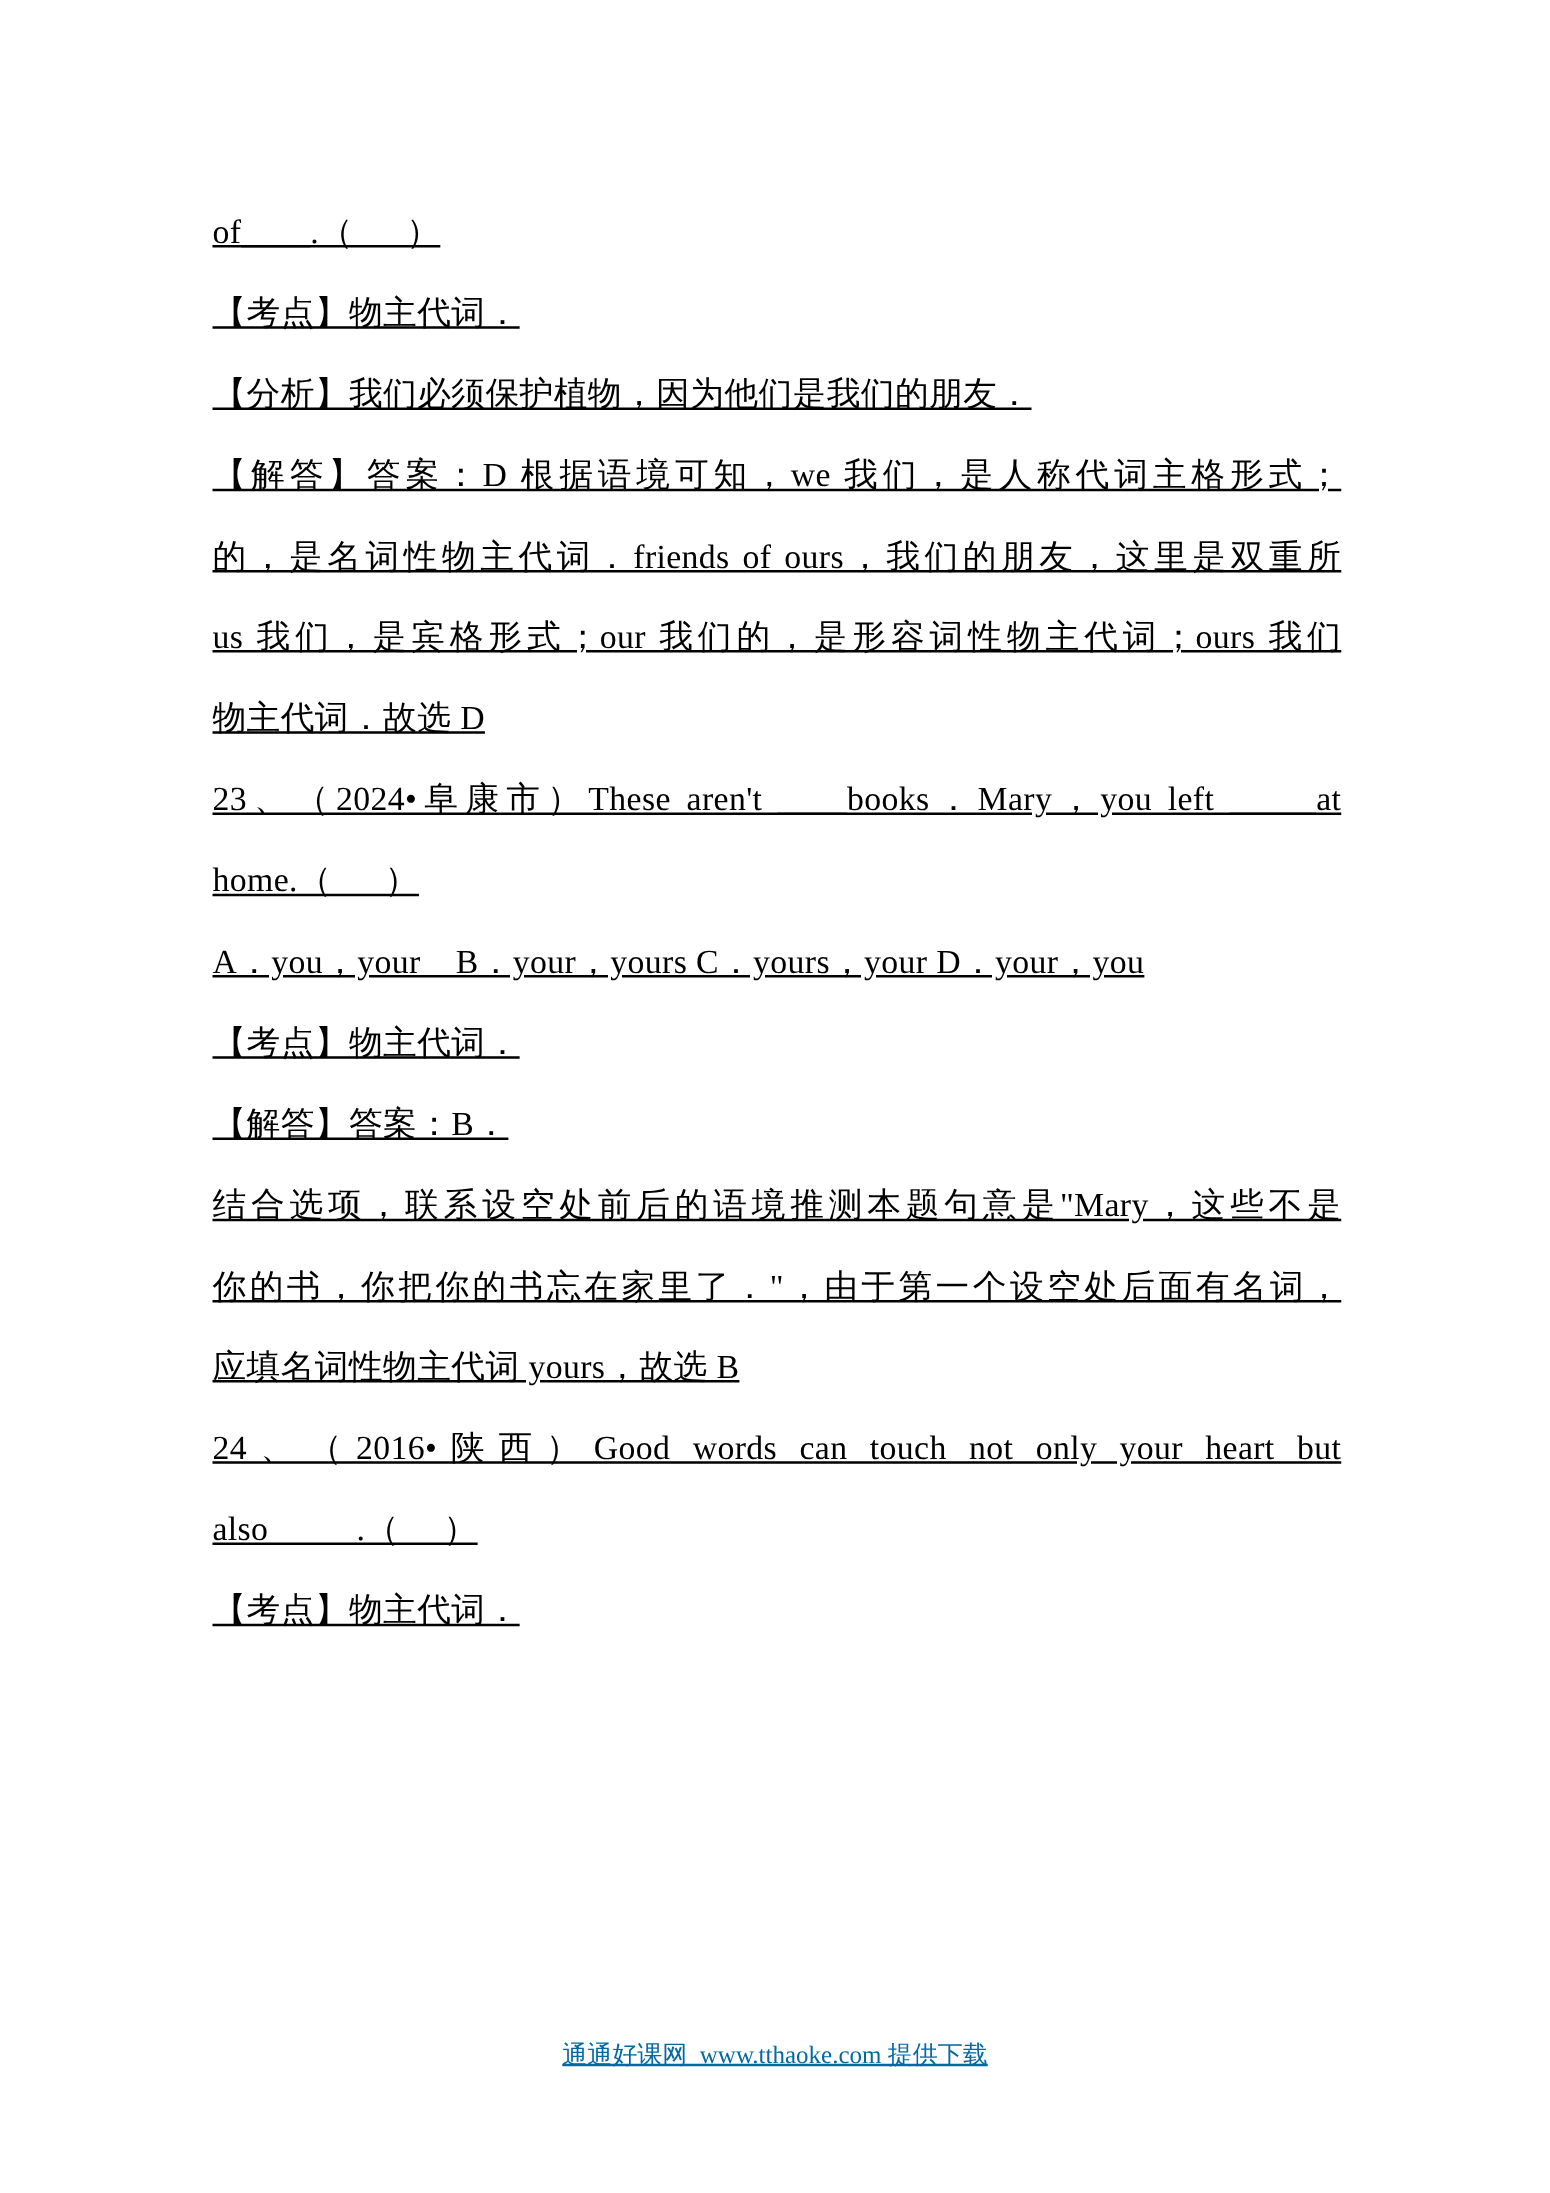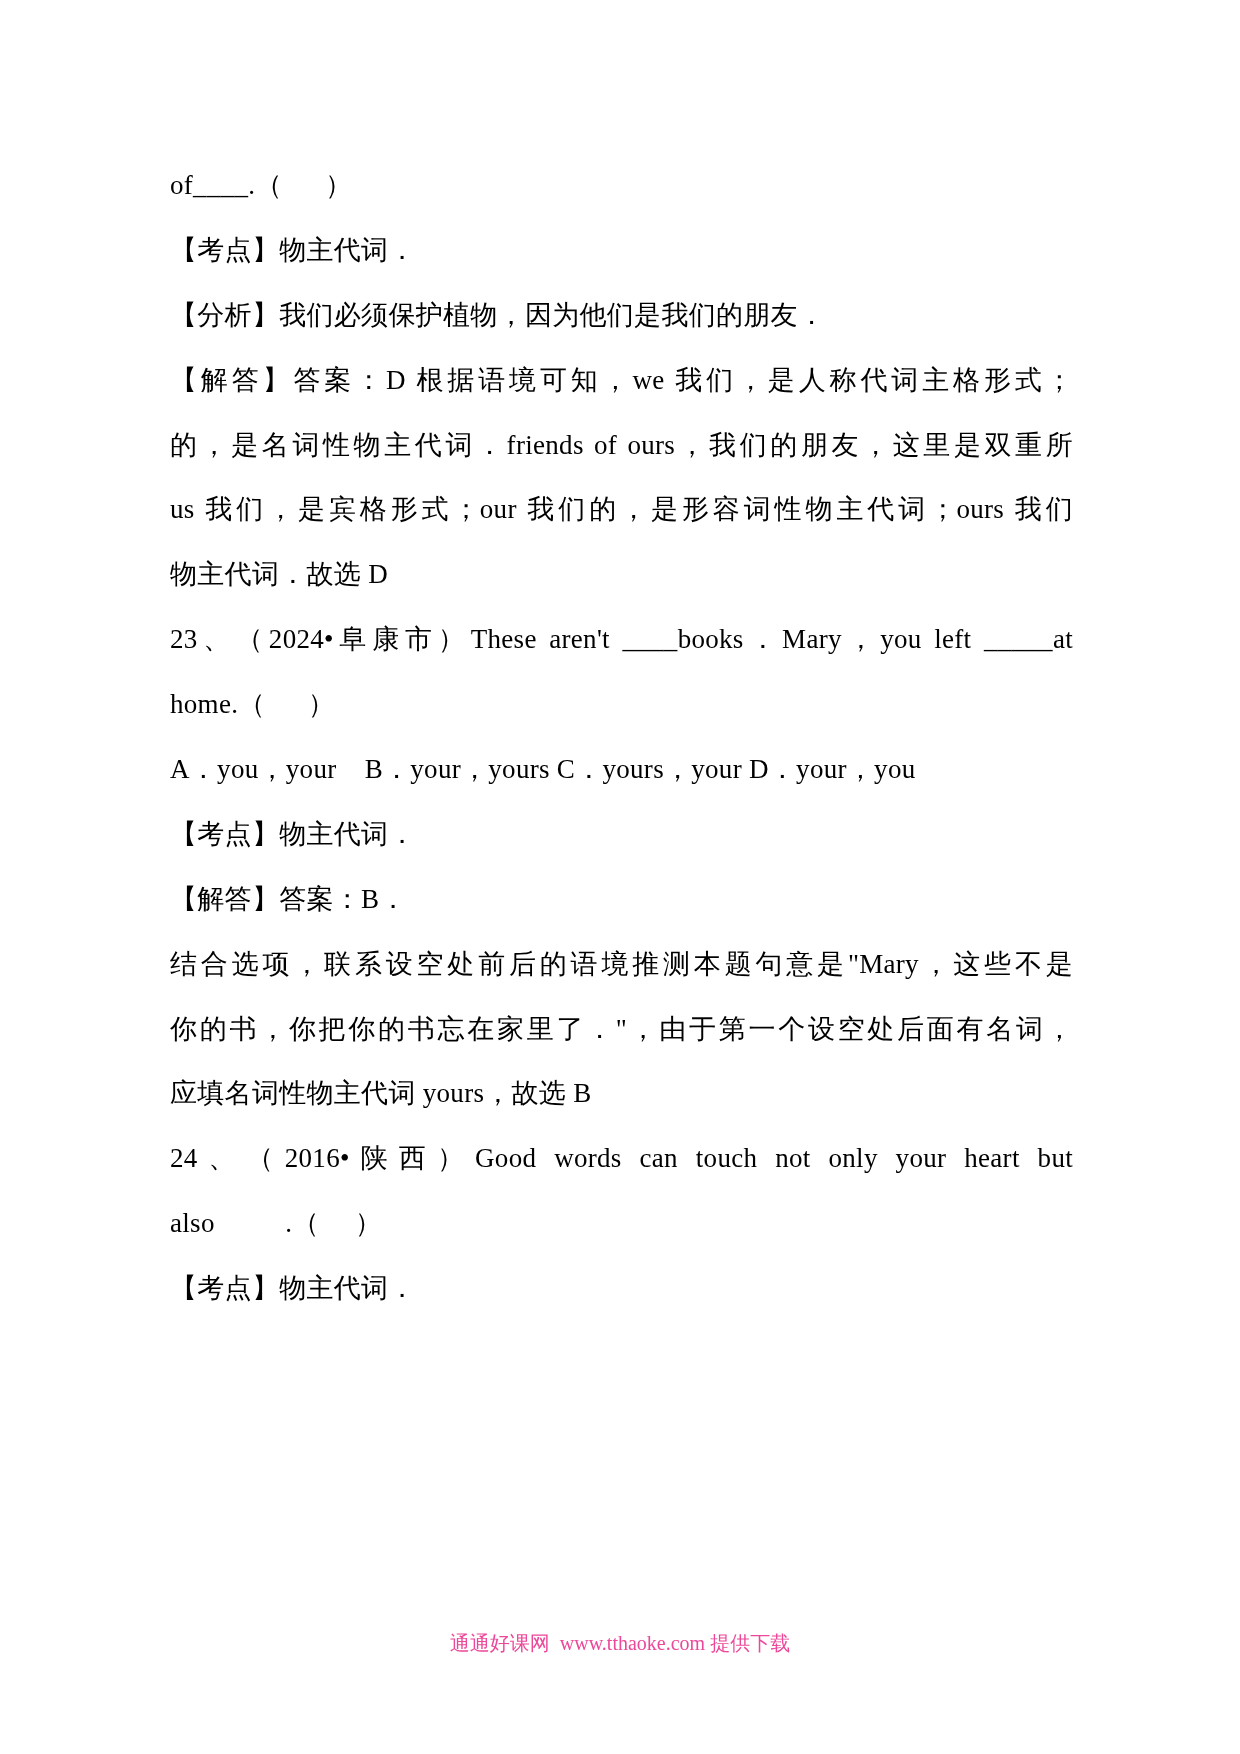--- a/index.html
+++ b/index.html
@@ -14,43 +14,45 @@
     background: #ffffff;
     color: #000000;
     font-family: "Liberation Serif", "DejaVu Serif", serif;
     overflow: hidden;
   }
   .content {
     position: absolute;
     left: 170px;
     top: 153px;
     width: 903px;
+    text-decoration: underline;
   }
   .line {
     height: 64.9px;
     line-height: 64.9px;
     font-size: 27px;
     white-space: pre;
     letter-spacing: 0.3px;
   }
   .line.j {
     white-space: normal;
     text-align: justify;
     text-align-last: justify;
   }
   .footer {
     position: absolute;
     top: 1630px;
     left: 0;
     width: 100%;
     text-align: center;
     font-size: 20px;
-    color: #ec4899;
+    color: #0369a1;
     font-family: "Liberation Serif", "DejaVu Serif", serif;
     white-space: pre;
+    text-decoration: underline;
   }
 </style>
 </head>
 <body>
 
 <div class="page">
   <div class="content">
     <div class="line">of____.（      ）</div>
     <div class="line">【考点】物主代词．</div>
     <div class="line">【分析】我们必须保护植物，因为他们是我们的朋友．</div>

